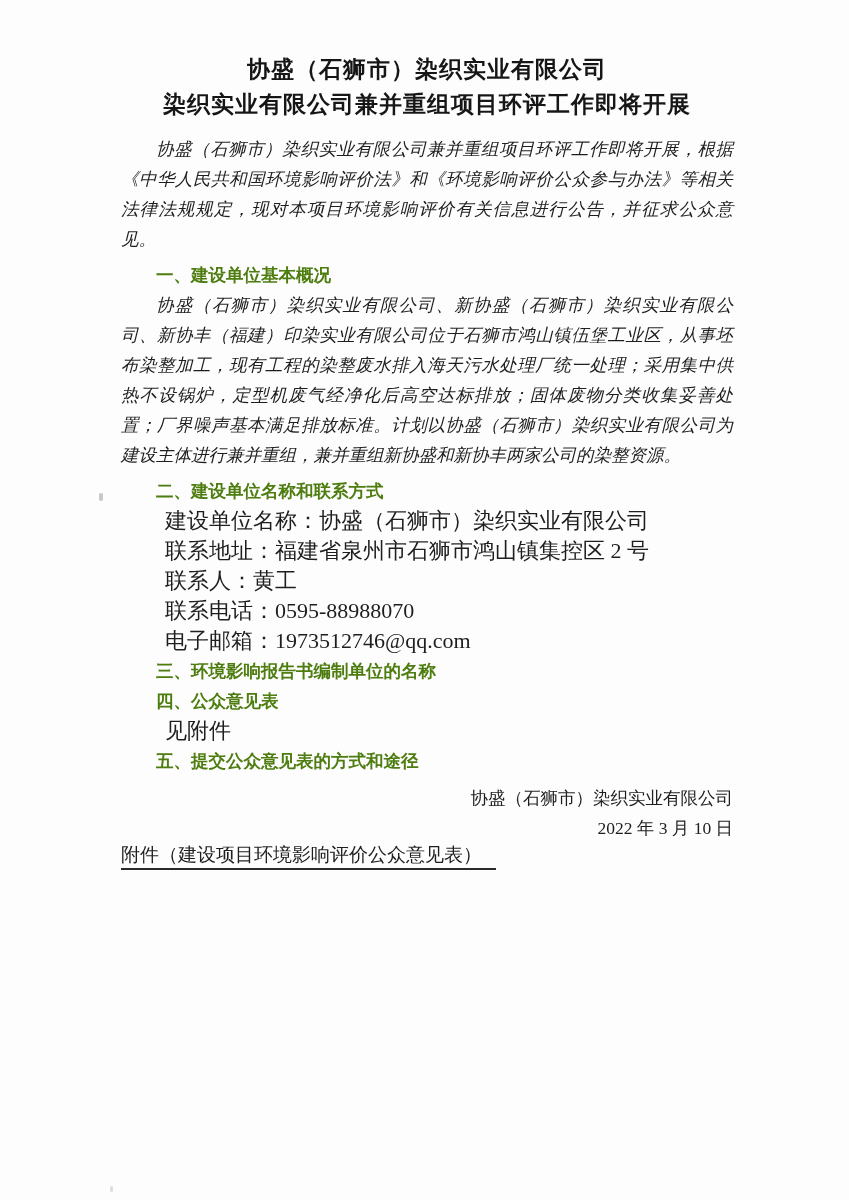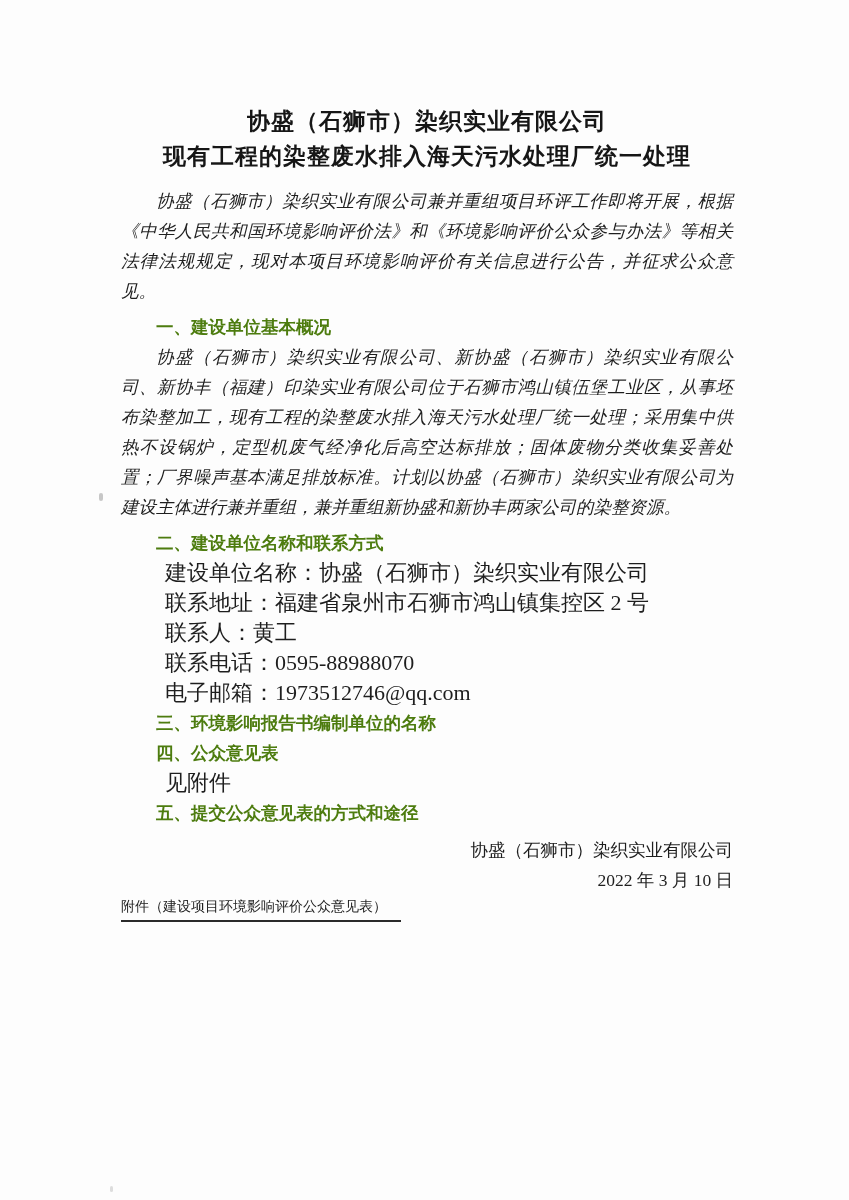--- a/index.html
+++ b/index.html
@@ -14,21 +14,21 @@
     overflow: hidden;
     font-family: "Liberation Serif", "DejaVu Serif", serif;
     color: #1e1e1e;
     -webkit-font-smoothing: antialiased;
   }
   .page {
     position: absolute;
     left: 121px;
     top: 0;
     width: 612px;
-    padding-top: 104px;
+    padding-top: 52px;
     box-sizing: content-box;
   }
   .doc-title {
     font-size: 23px;
     font-weight: bold;
     line-height: 35px;
     text-align: center;
     margin: 0;
     letter-spacing: 1px;
     color: #161616;
@@ -64,21 +64,21 @@
   .sig {
     font-size: 17.5px;
     line-height: 30px;
     text-align: right;
     margin: 0;
   }
   .sig.company {
     margin-top: 7px;
   }
   .attachment {
-    font-size: 14px;
+    font-size: 19px;
     line-height: 30px;
     margin: 0;
     margin-top: -3px;
   }
   .attachment .u {
     display: inline-block;
     border-bottom: 2px solid #2a2a2a;
     padding-right: 14px;
     line-height: 26px;
   }
@@ -103,21 +103,21 @@
     border-radius: 2px;
     opacity: 0.6;
   }
 </style>
 </head>
 <body>
 
 <div class="page">
 
   <h1 class="doc-title">协盛（石狮市）染织实业有限公司</h1>
-  <h1 class="doc-title">现有工程的染整废水排入海天污水处理厂统一处理</h1>
+  <h1 class="doc-title">染织实业有限公司兼并重组项目环评工作即将开展</h1>
 
   <p class="para intro">协盛（石狮市）染织实业有限公司兼并重组项目环评工作即将开展，根据《中华人民共和国环境影响评价法》和《环境影响评价公众参与办法》等相关法律法规规定，现对本项目环境影响评价有关信息进行公告，并征求公众意见。</p>
 
   <p class="heading gap">一、建设单位基本概况</p>
   <p class="para">协盛（石狮市）染织实业有限公司、新协盛（石狮市）染织实业有限公司、新协丰（福建）印染实业有限公司位于石狮市鸿山镇伍堡工业区，从事坯布染整加工，现有工程的染整废水排入海天污水处理厂统一处理；采用集中供热不设锅炉，定型机废气经净化后高空达标排放；固体废物分类收集妥善处置；厂界噪声基本满足排放标准。计划以协盛（石狮市）染织实业有限公司为建设主体进行兼并重组，兼并重组新协盛和新协丰两家公司的染整资源。</p>
 
   <p class="heading gap">二、建设单位名称和联系方式</p>
   <p class="line">建设单位名称：协盛（石狮市）染织实业有限公司</p>
   <p class="line">联系地址：福建省泉州市石狮市鸿山镇集控区 2 号</p>
   <p class="line">联系人：黄工</p>

